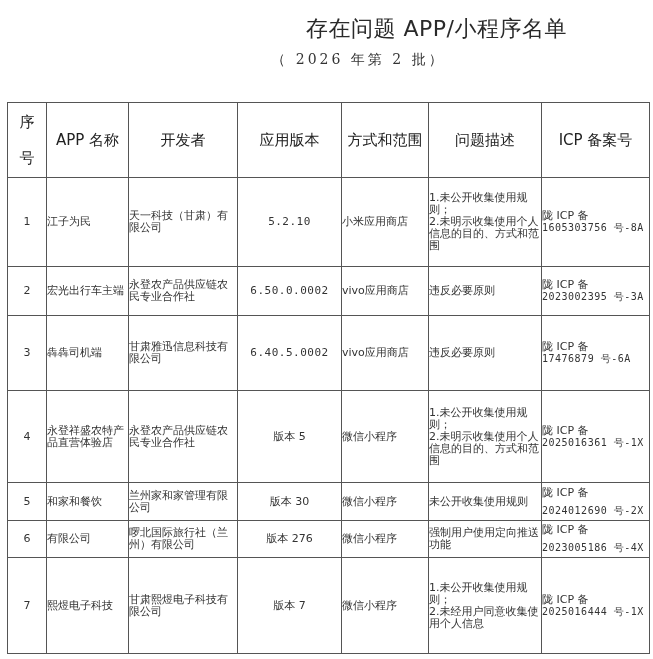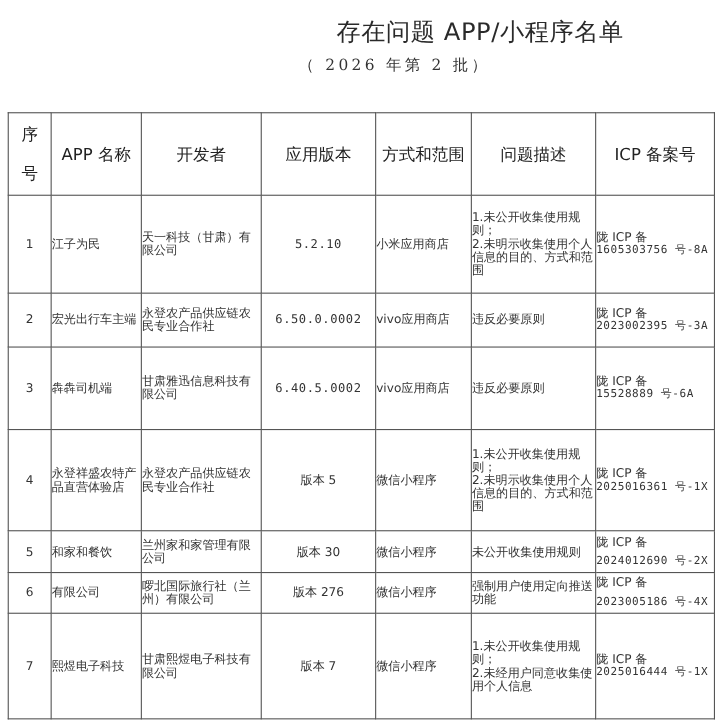--- a/index.html
+++ b/index.html
@@ -140,21 +140,21 @@
       <td class="c-seq">3</td>
       <td>犇犇司机端</td>
       <td>甘肃雅迅信息科技有限公司</td>
       <td class="c-ver mono">6.40.5.0002</td>
       <td>vivo应用商店</td>
       <td>
         <span class="line">违反必要原则</span>
       </td>
       <td class="c-icp">
         <span class="line">陇 ICP 备</span>
-        <span class="line mono">15528889 号-6A</span>
+        <span class="line mono">17476879 号-6A</span>
       </td>
     </tr>
 
     <tr style="height:92px">
       <td class="c-seq">4</td>
       <td>永登祥盛农特产品直营体验店</td>
       <td>永登农产品供应链农民专业合作社</td>
       <td class="c-ver">版本 5</td>
       <td>微信小程序</td>
       <td>

